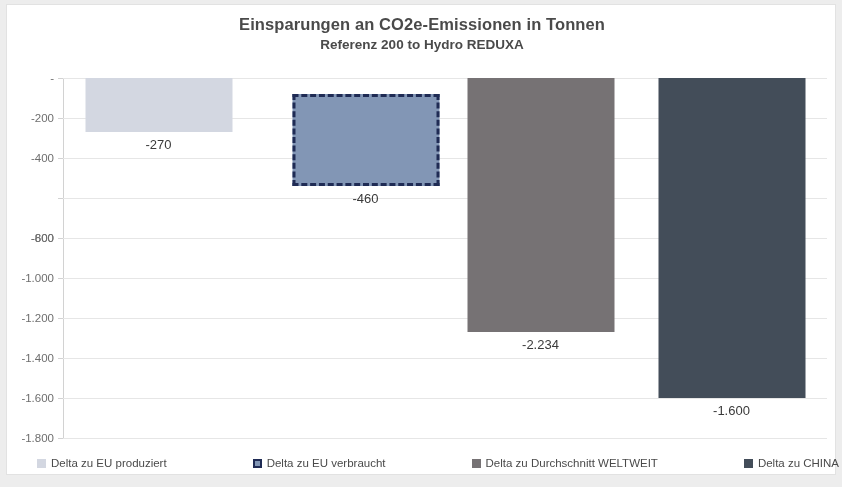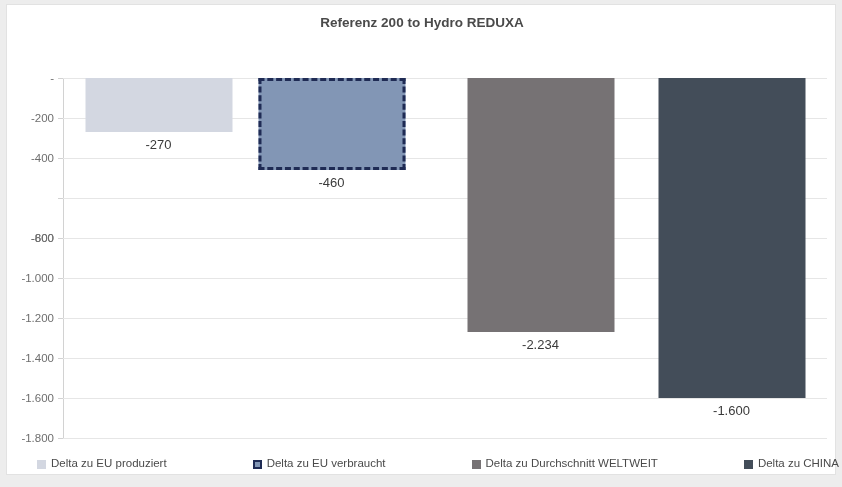--- a/index.html
+++ b/index.html
@@ -88,21 +88,21 @@
   #legend {
     position: absolute;
     left: 0; top: 452px;
     width: 830px;
     display: flex;
     justify-content: center;
     align-items: center;
   }
   .legend-item {
     display: flex;
-    align-items: flex-end;
+    align-items: center;
     margin: 0 27px;
     padding-left: 32px;
   }
   .legend-swatch {
     width: 9px; height: 9px;
     margin-right: 5px;
     flex: 0 0 auto;
   }
   .legend-label {
     font-size: 11.5px;
@@ -115,20 +115,21 @@
     width: 842px; height: 8px;
     background: #EDEDED;
   }
 </style>
 </head>
 <body>
 
 <div id="chart-frame">
 
   <div id="title-block">
+    <div id="chart-title">Einsparungen an CO2e-Emissionen in Tonnen</div>
     <div id="chart-subtitle">Referenz 200 to Hydro REDUXA</div>
   </div>
 
   <div id="plot-wrap">
     <div id="axis-line"></div>
     <div id="gridlines">
         <div class="gridline" style="top: 0px;"></div>
         <div class="tick-mark" style="top: 0px;"></div>
         <div class="gridline" style="top: 40px;"></div>
         <div class="tick-mark" style="top: 40px;"></div>
@@ -159,21 +160,21 @@
         <div class="ytick-label" style="top: 240px;">-1.200</div>
         <div class="ytick-label" style="top: 280px;">-1.400</div>
         <div class="ytick-label" style="top: 320px;">-1.600</div>
         <div class="ytick-label" style="top: 360px;">-1.800</div>
       </div>
     <div id="bars">
         <div class="bar-slot" style="left: 0px; width: 191px;">
           <div class="bar" title="Delta zu EU produziert: -270" style="width: 147px; height: 54px; background: rgb(211, 215, 225);"></div>
           <div class="bar-label" style="top: 59px;">-270</div>
         </div>
-        <div class="bar-slot" style="left: 173px; width: 191px;">
+        <div class="bar-slot" style="left: 207px; width: 191px; margin-top: 16px;">
           <div class="bar" title="Delta zu EU verbraucht: -460" style="width: 147px; height: 92px; background: rgb(130, 150, 181); border: 3px dashed rgb(31, 43, 84);"></div>
           <div class="bar-label" style="top: 97px;">-460</div>
         </div>
         <div class="bar-slot" style="left: 382px; width: 191px;">
           <div class="bar" title="Delta zu Durchschnitt WELTWEIT: -1.270" style="width: 147px; height: 254px; background: rgb(118, 114, 116);"></div>
           <div class="bar-label" style="top: 259px;">-2.234</div>
         </div>
         <div class="bar-slot" style="left: 573px; width: 191px;">
           <div class="bar" title="Delta zu CHINA: -1.600" style="width: 147px; height: 320px; background: rgb(67, 77, 89);"></div>
           <div class="bar-label" style="top: 325px;">-1.600</div>

